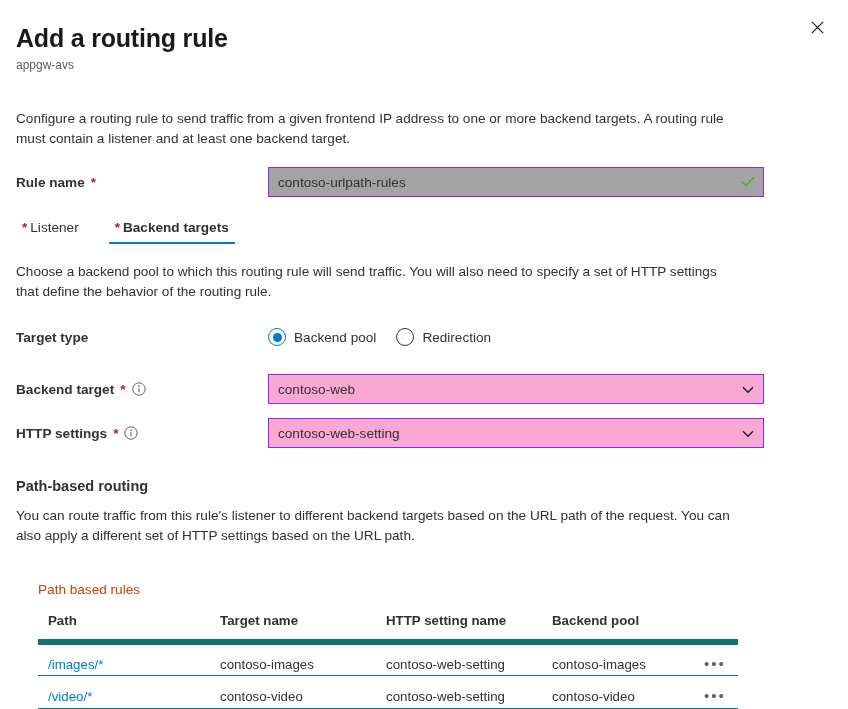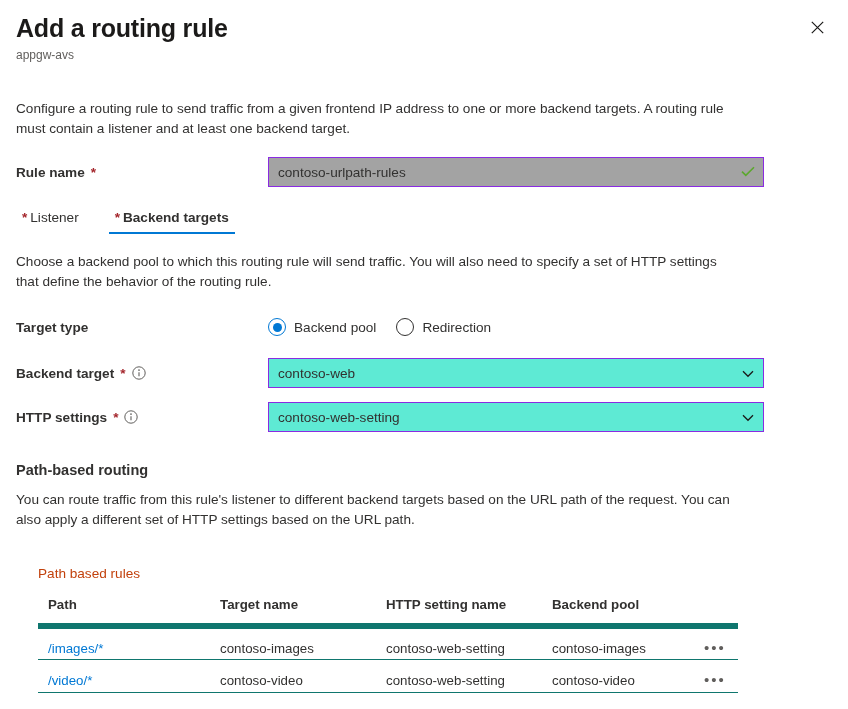--- a/index.html
+++ b/index.html
@@ -7,21 +7,21 @@
     margin: 0; padding: 0;
     width: 848px; height: 709px;
     background: #ffffff;
     font-family: "Liberation Sans", sans-serif;
     color: #1b1a19;
     overflow: hidden;
   }
   .panel { position: relative; width: 848px; height: 709px; padding: 0 16px; }
 
   
-  .header { padding-top: 12px; }
+  .header { padding-top: 22px; }
   .title {
     font-size: 25px; font-weight: 600; letter-spacing: -0.2px;
     color: #1b1a19; line-height: 32px; margin: 0;
   }
   .subtitle {
     font-size: 12px; color: #605e5c; margin-top: 3px; line-height: 16px;
   }
   .close-btn {
     position: absolute; top: 12px; right: 16px;
     width: 30px; height: 30px; border: none; background: transparent;
@@ -58,21 +58,21 @@
     font-family: "Liberation Sans", sans-serif;
     font-size: 13.6px; color: #323130;
     padding: 0 32px 0 9px;
   }
   .check-icon {
     position: absolute; right: 9px; top: 50%;
     transform: translateY(-50%); pointer-events: none;
   }
   .select-box {
     width: 100%; height: 30px;
-    border: 1px solid #8a2be2; background: #5eead4;
+    border: 1px solid #8a2be2; background: #f9a8d4;
     display: flex; align-items: center; justify-content: space-between;
     padding: 0 9px; cursor: pointer;
     font-size: 13.6px; color: #323130;
   }
 
   
   .tabs { display: flex; gap: 24px; margin-top: 22px; }
   .tab {
     position: relative; padding-bottom: 9px; cursor: pointer;
     font-size: 13.6px; color: #323130; display: flex; gap: 3px;
@@ -189,21 +189,21 @@
         <span class="radio-circle"></span>
         <span>Backend pool</span>
       </label>
       <label class="radio-opt">
         <span class="radio-circle"></span>
         <span>Redirection</span>
       </label>
     </div>
   </div>
 
-  <div class="form-row" style="margin-top:16px">
+  <div class="form-row" style="margin-top:22px">
     <div class="form-label">
       <span>Backend target</span>
       <span class="req">*</span>
       <span class="info-icon">
         <svg width="14" height="14" viewBox="0 0 14 14">
           <circle cx="7" cy="7" r="6.2" stroke="#605e5c" stroke-width="1" fill="none"></circle>
           <circle cx="7" cy="4.1" r="0.85" fill="#605e5c"></circle>
           <path d="M7 6.2 L7 10.2" stroke="#605e5c" stroke-width="1.1"></path>
         </svg>
       </span>

